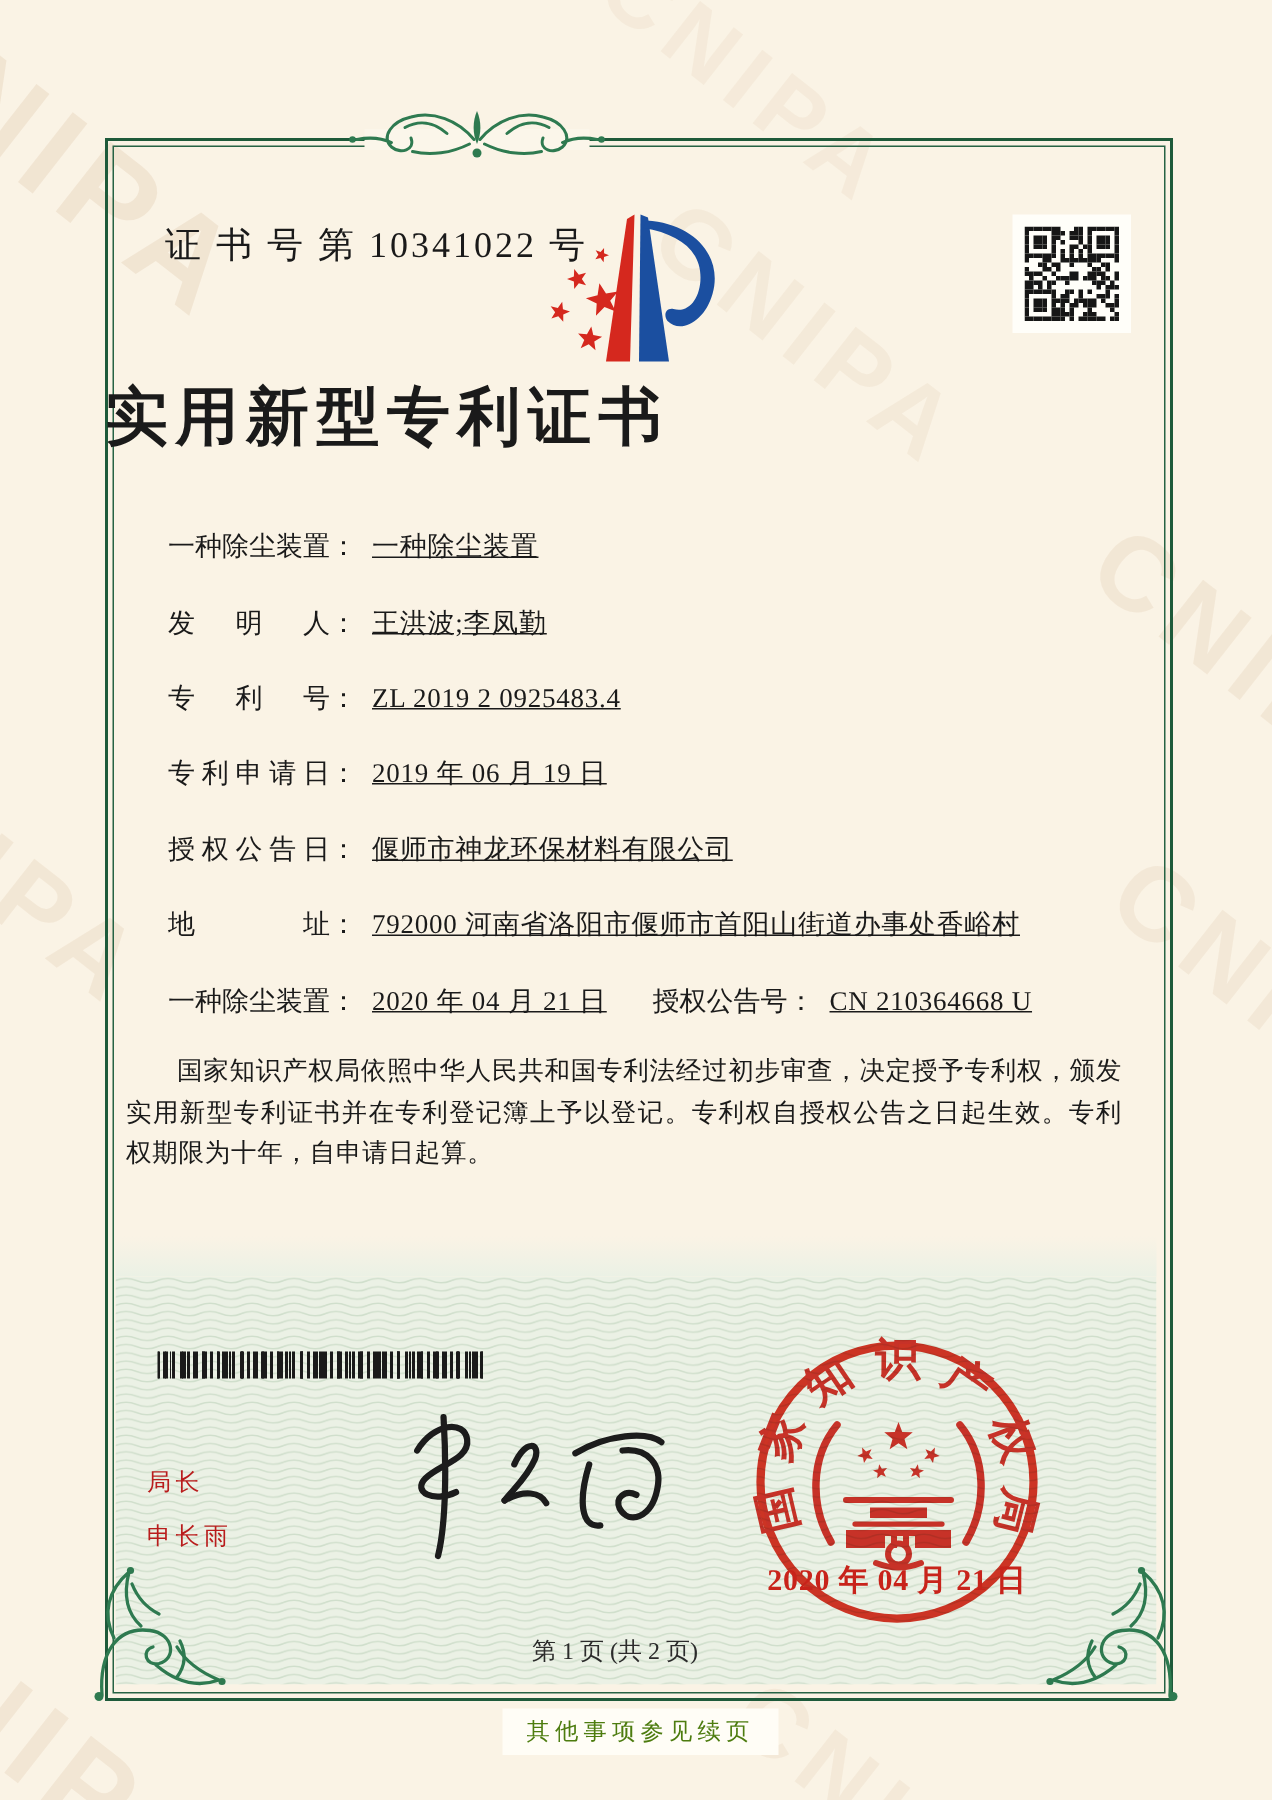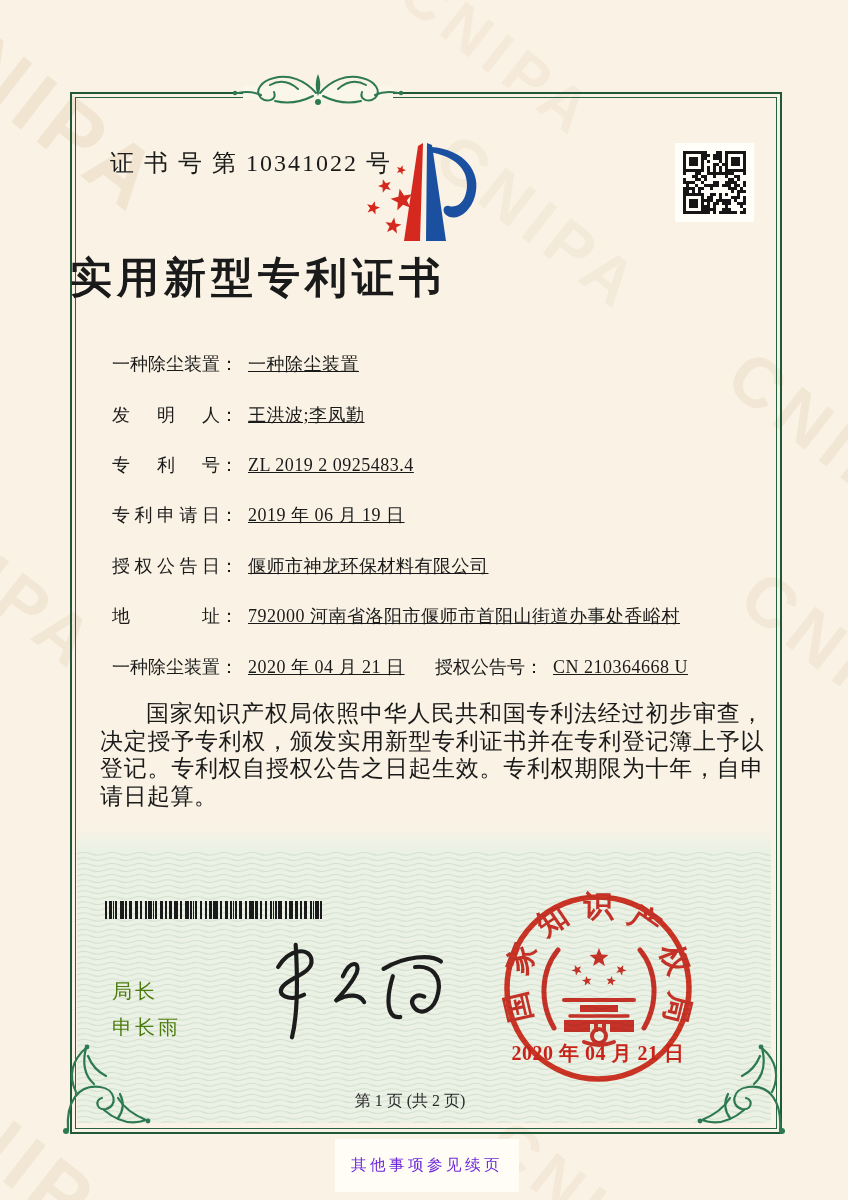--- a/index.html
+++ b/index.html
@@ -34,37 +34,37 @@
   .cert-no{left:110px; top:147px; font-size:24px; letter-spacing:2px;}
   .logo{left:358px; top:136px;}
   .qr-wrap{left:675px; top:143px; width:79px; height:79px; background:#fffef9;}
   .qr-wrap svg{position:absolute; left:8px; top:8px;}
   .title{left:70px; top:250px; width:708px; text-align:left;
     font-size:42px; font-weight:bold; letter-spacing:5px;}
   .frow{left:112px; font-size:18px; white-space:nowrap;}
   .flabel{display:inline-block; width:108px; text-align:justify; text-align-last:justify;}
   .fvalue{margin-left:10px; letter-spacing:0.5px;text-decoration:underline;}
   .col2{position:absolute; left:323px; top:0; white-space:nowrap;}
-  .paras{left:100px; top:700px; width:664px; font-size:23px; line-height:27.5px;
+  .paras{left:84px; top:700px; width:664px; font-size:17px; line-height:27.5px;
     text-align:justify; letter-spacing:0.5px;}
   .paras p{margin:0; text-indent:2em;}
   .barcode{left:105px; top:901px; width:218px; height:18px; z-index:5;
     background:
       repeating-linear-gradient(90deg,#1a1a1a 0 2px,transparent 2px 5px),
       repeating-linear-gradient(90deg,#1a1a1a 0 1px,transparent 1px 8px),
       repeating-linear-gradient(90deg,transparent 0 4px,#1a1a1a 4px 6px,transparent 6px 13px);}
-  .officer{left:112px; font-size:20px; letter-spacing:3px; color:#4d7c0f;
+  .officer{left:98px; font-size:16px; letter-spacing:3px; color:#b91c1c;
     font-family:"Liberation Sans","DejaVu Sans",sans-serif;}
   .signature{left:250px; top:930px; z-index:6;}
   .seal{left:498px; top:888px; z-index:6; mix-blend-mode:multiply; opacity:.94;}
   .seal-date{left:498px; top:1040px; width:200px; text-align:center; z-index:7;
     font-size:20px; color:#c8231a; letter-spacing:0.5px; font-weight:bold;}
   .page-num{left:70px; top:1091px; width:680px; text-align:center; font-size:16px; color:#2b2b2b;}
-  .cont-note{left:335px; top:1139px; background:#fffdf6; padding:16px 16px;
-    font-size:15.5px; letter-spacing:3.5px; color:#6d28d9; z-index:5;}
+  .cont-note{left:335px; top:1139px; background:#fffdf6; padding:5px 16px;
+    font-size:15.5px; letter-spacing:3.5px; color:#4d7c0f; z-index:5;}
 </style>
 </head>
 <body>
 
 <div class="page">
 
   <span class="wm" style="left:-55px;top:-30px;font-size:86px;opacity:.6">CNIPA</span>
   <span class="wm" style="left:430px;top:-45px;font-size:62px;opacity:.35">CNIPA</span>
   <span class="wm" style="left:468px;top:118px;font-size:66px;opacity:.38">CNIPA</span>
   <span class="wm" style="left:762px;top:335px;font-size:70px;opacity:.5">CNIPA</span>

